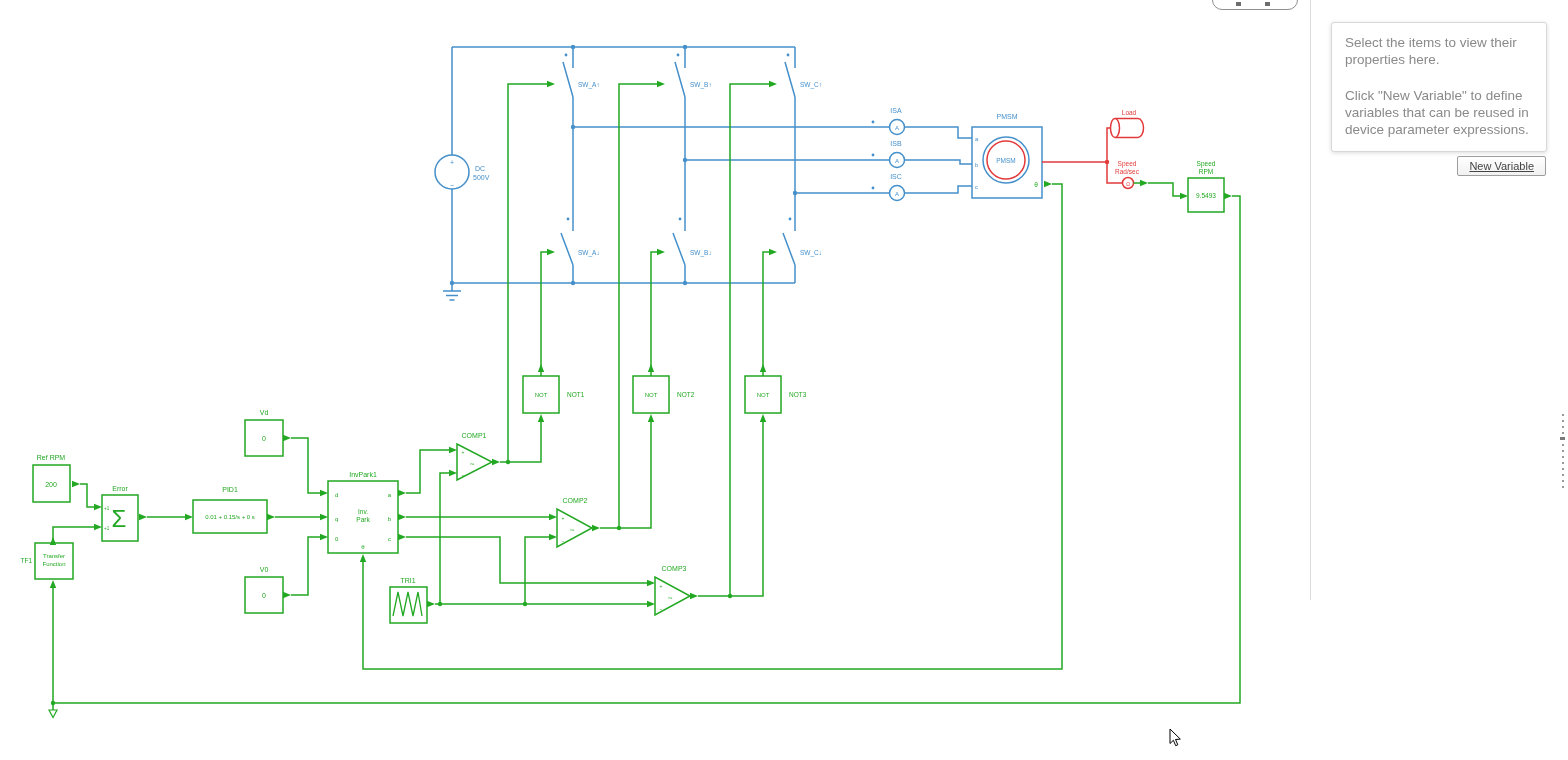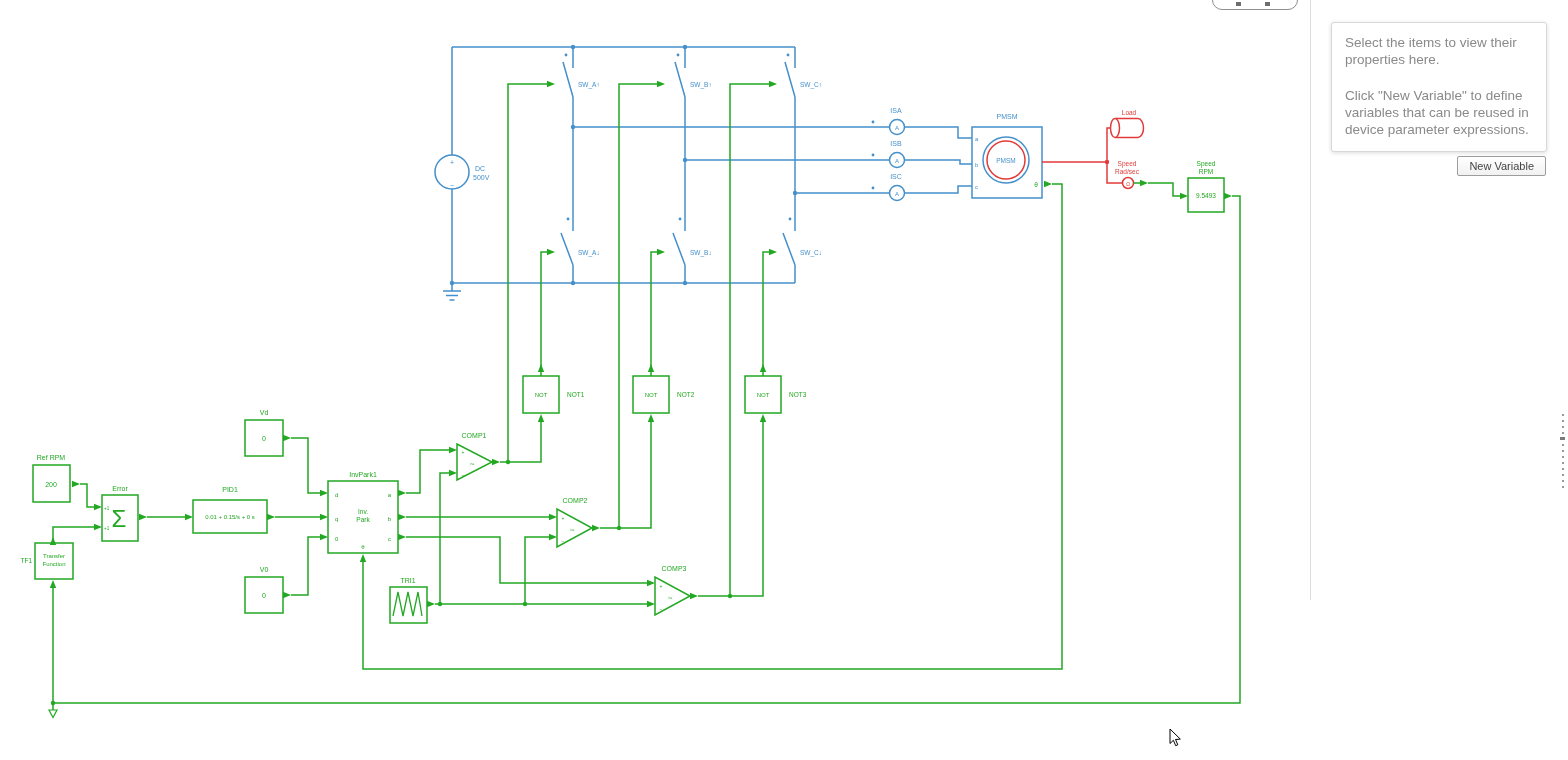--- a/index.html
+++ b/index.html
@@ -14,21 +14,21 @@
   
   .side-panel{position:absolute;left:1310px;top:0;width:258px;height:600px;background:#fff;
     border-left:1px solid #dcdcdc;}
   .hint-card{position:absolute;left:20px;top:22px;width:216px;box-sizing:border-box;
     background:#fff;border:1px solid #d8d8d8;border-radius:3px;
     box-shadow:0 1px 4px rgba(0,0,0,.14);padding:11px 13px;color:#8a8a8a;
     font-size:13.5px;line-height:1.28;}
   .hint-card p{margin:0 0 18px 0;} .hint-card p:last-child{margin-bottom:2px;}
   .new-var-btn{position:absolute;right:23px;top:156px;font-size:11px;color:#444;
     background:linear-gradient(#ffffff,#f1f1f1);border:1px solid #9d9d9d;border-radius:2px;
-    padding:3px 11px;cursor:default;font-family:"Liberation Sans",sans-serif;}
+    padding:3px 11px;cursor:default;font-family:"Liberation Sans",sans-serif;text-decoration:underline;}
   .right-dashes{position:absolute;left:1562px;top:414px;width:2px;height:76px;
     background:repeating-linear-gradient(#9a9a9a 0 2px,transparent 2px 6px);}
   .right-dash-dark{position:absolute;left:1560px;top:437px;width:5px;height:3px;background:#7a7a7a;}
 </style>
 </head>
 <body>
 
 <div id="stage">
 
 <svg width="1568" height="760" viewBox="0 0 1568 760">

